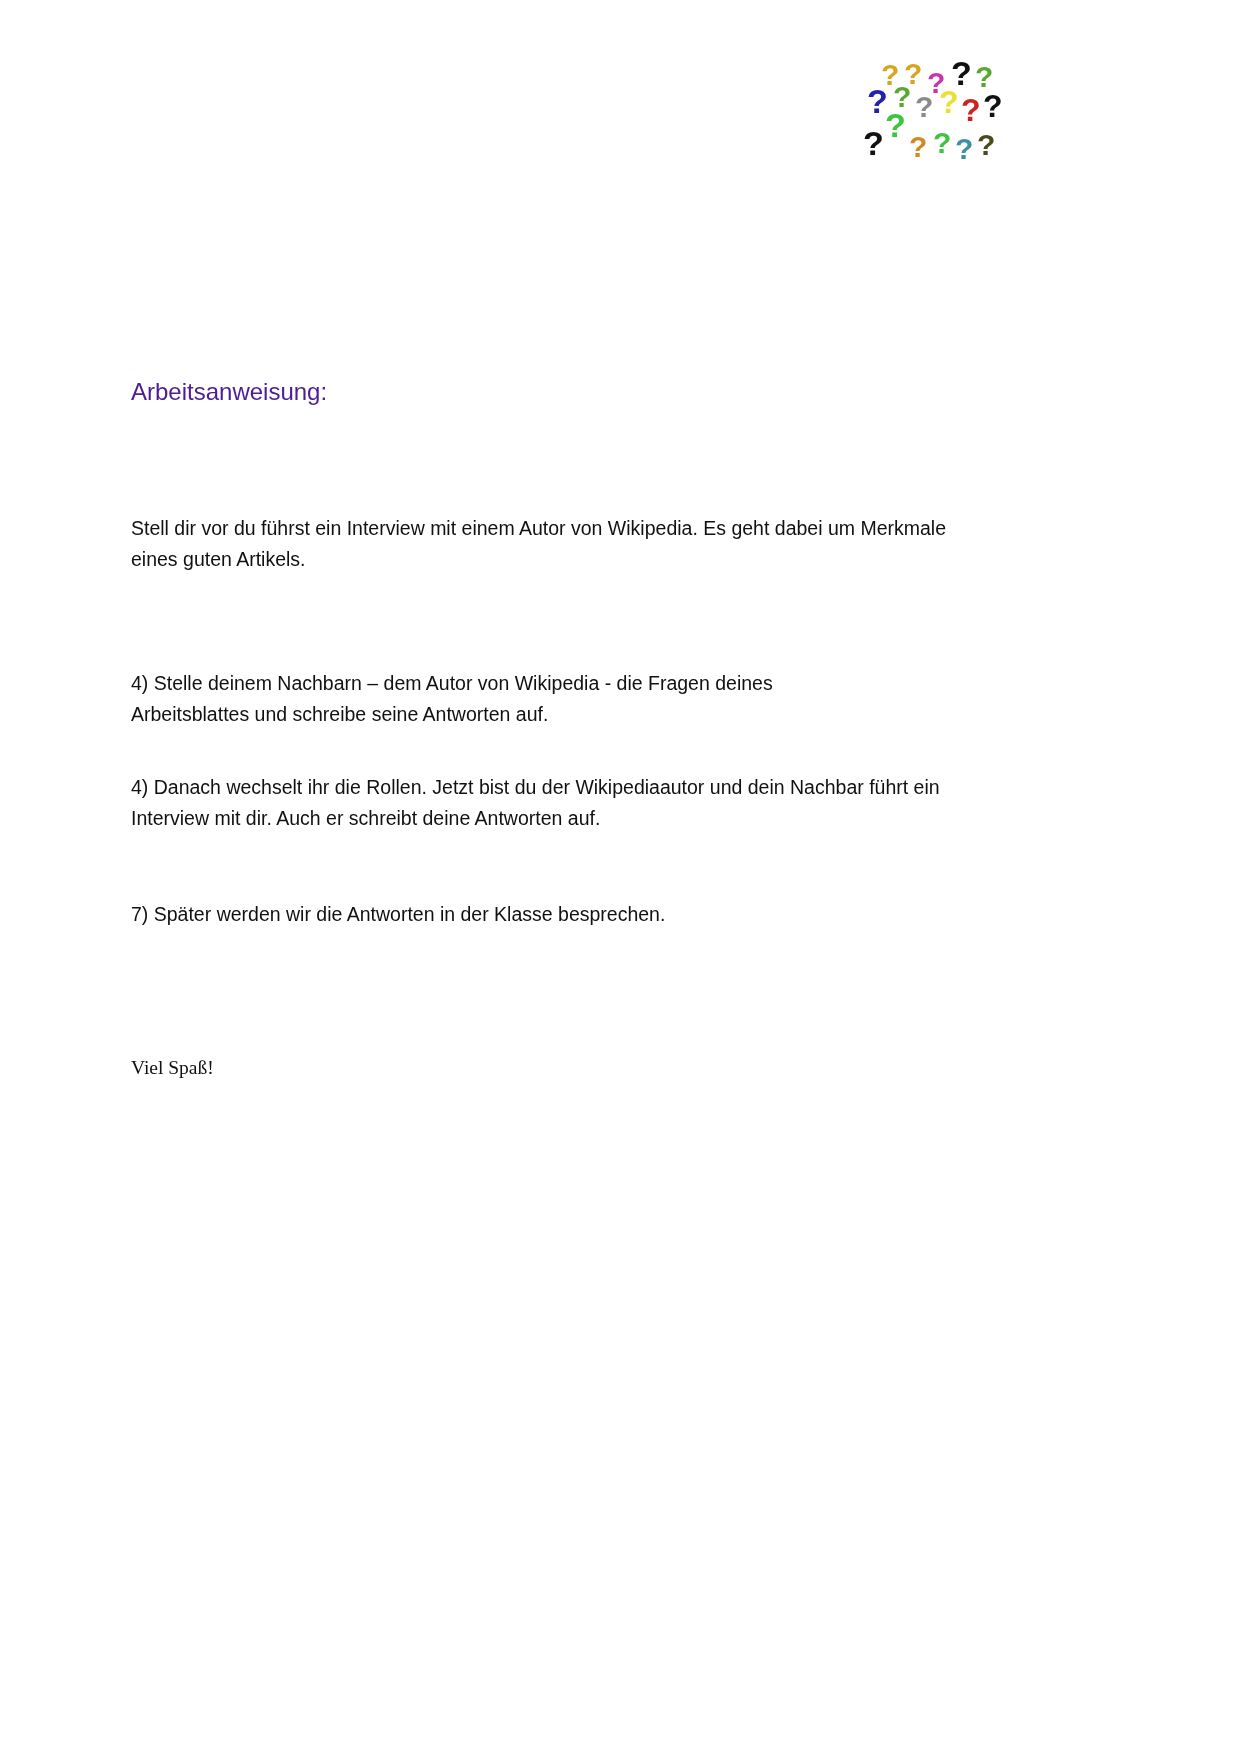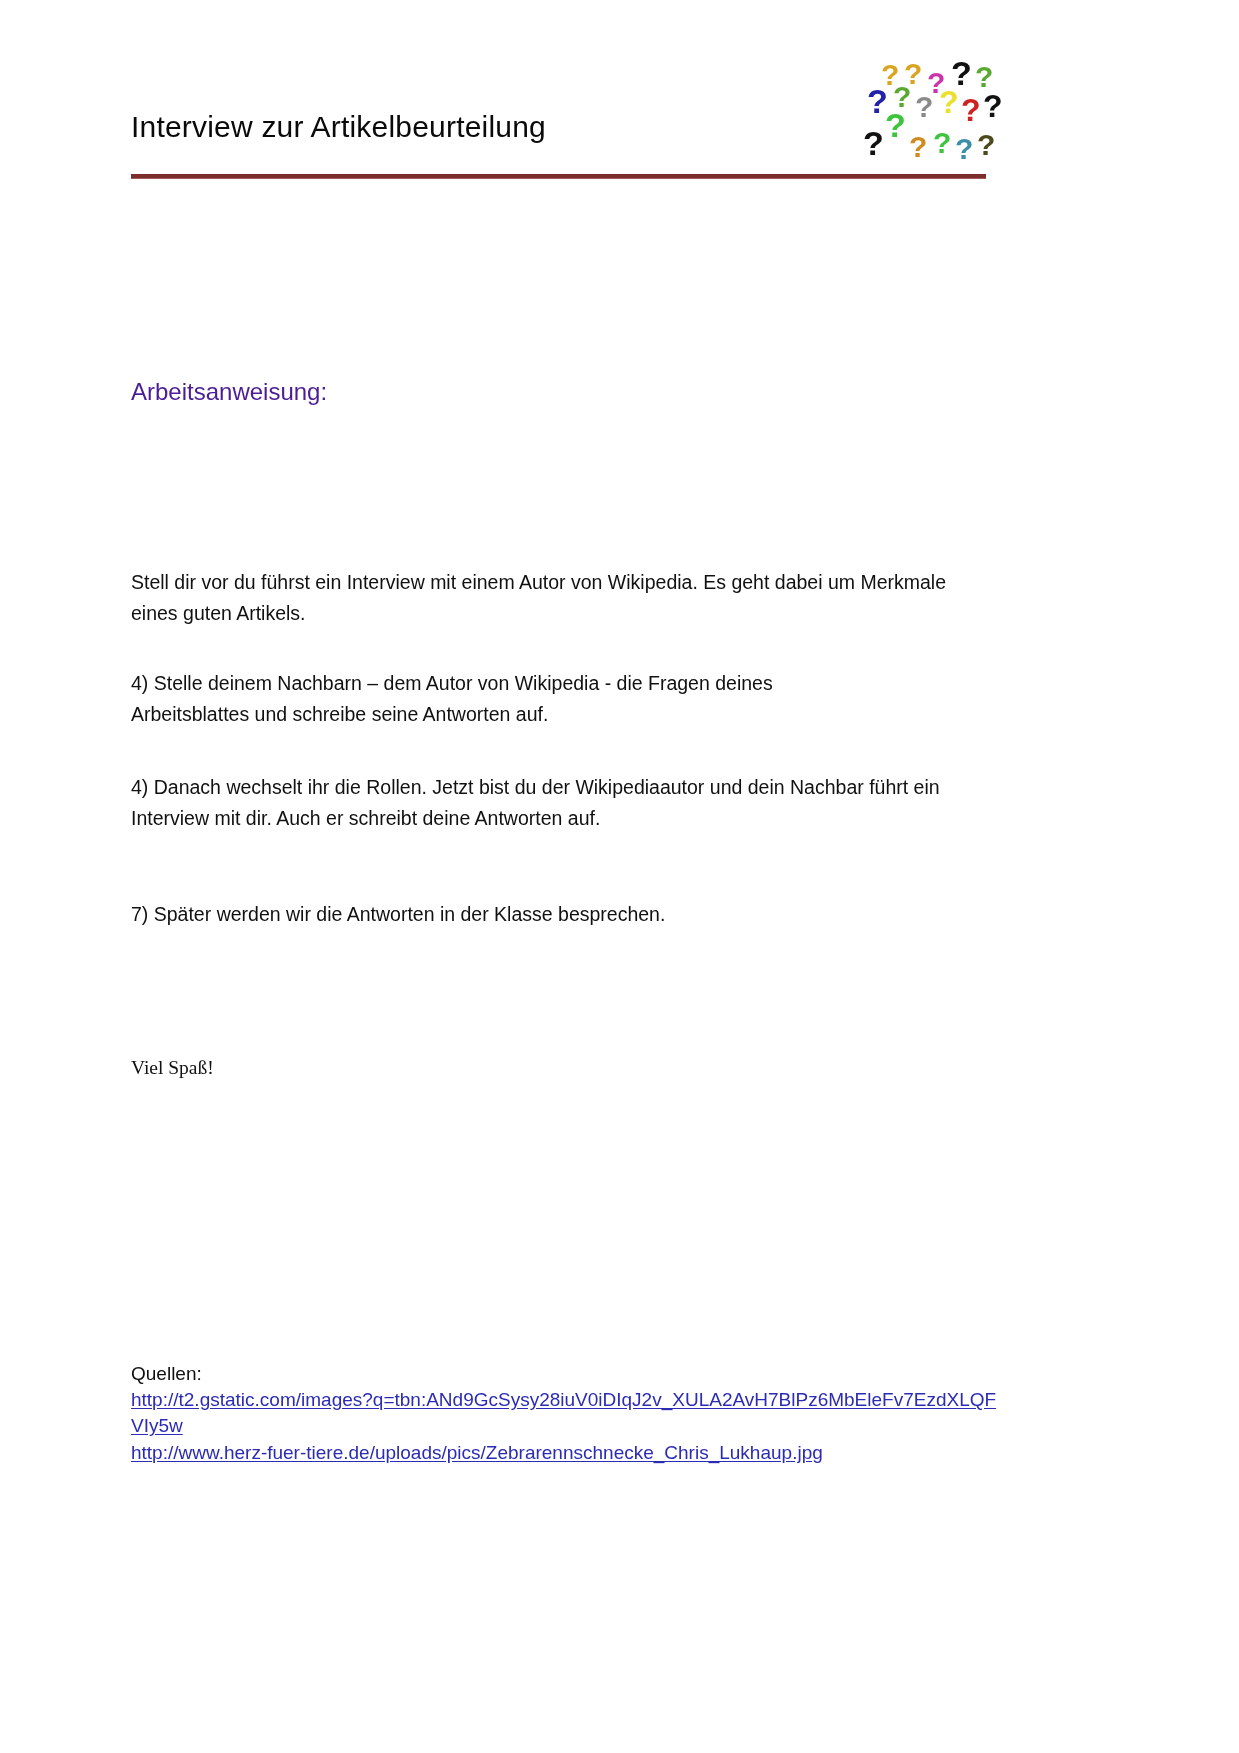--- a/index.html
+++ b/index.html
@@ -88,21 +88,21 @@
     white-space: nowrap;
   }
 
   .para {
     position: absolute;
     left: 131px;
     font-size: 19.5px;
     line-height: 31px;
     color: #111111;
   }
-  .p-intro  { top: 567px;  width: 845px; }
+  .p-intro  { top: 513px;  width: 845px; }
   .p-item1  { top: 668px;  width: 760px; }
   .p-item2  { top: 772px;  width: 855px; }
   .p-item3  { top: 899px;  width: 640px; }
   .p-spass  { top: 1052px; width: 300px; font-family: Liberation Serif, serif; }
 
   
   .sources {
     position: absolute;
     left: 131px;
     top: 1360px;
@@ -125,24 +125,20 @@
   }
   .source-link.wrapline {
     line-height: 26px;
   }
 </style>
 </head>
 <body>
 
 <div class="page">
 
-  <div class="header">
-    <div class="doc-title">Interview zur Artikelbeurteilung</div>
-    <div class="header-rule"></div>
-  </div>
 
   <div class="qmark-art" id="qmark-art">
       <span class="qmark" style="left: 26px; top: 10px; font-size: 30px; color: rgb(217, 165, 32);">?</span>
       <span class="qmark" style="left: 49px; top: 9px; font-size: 30px; color: rgb(217, 165, 32);">?</span>
       <span class="qmark" style="left: 72px; top: 18px; font-size: 30px; color: rgb(204, 51, 170);">?</span>
       <span class="qmark" style="left: 96px; top: 6px; font-size: 34px; color: rgb(17, 17, 17);">?</span>
       <span class="qmark" style="left: 120px; top: 12px; font-size: 30px; color: rgb(90, 168, 50);">?</span>
       <span class="qmark" style="left: 12px; top: 34px; font-size: 34px; color: rgb(34, 34, 170);">?</span>
       <span class="qmark" style="left: 38px; top: 32px; font-size: 30px; color: rgb(90, 168, 50);">?</span>
       <span class="qmark" style="left: 60px; top: 42px; font-size: 30px; color: rgb(138, 138, 138);">?</span>
@@ -162,19 +158,14 @@
   <div class="para p-intro">Stell dir vor du führst ein Interview mit einem Autor von Wikipedia. Es geht dabei um Merkmale eines guten Artikels.</div>
 
   <div class="para p-item1">4) Stelle deinem Nachbarn – dem Autor von Wikipedia - die Fragen deines Arbeitsblattes und schreibe seine Antworten auf.</div>
 
   <div class="para p-item2">4) Danach wechselt ihr die Rollen. Jetzt bist du der Wikipediaautor und dein Nachbar führt ein Interview mit dir. Auch er schreibt deine Antworten auf.</div>
 
   <div class="para p-item3">7) Später werden wir die Antworten in der Klasse besprechen.</div>
 
   <div class="para p-spass">Viel Spaß!</div>
 
-  <div class="sources">
-    <div class="sources-label">Quellen:</div>
-    <span class="source-link wrapline">http://t2.gstatic.com/images?q=tbn:ANd9GcSysy28iuV0iDIqJ2v_XULA2AvH7BlPz6MbEleFv7EzdXLQFVIy5w</span>
-    <span class="source-link">http://www.herz-fuer-tiere.de/uploads/pics/Zebrarennschnecke_Chris_Lukhaup.jpg</span>
-  </div>
 
 </div>
 
 </body></html>

